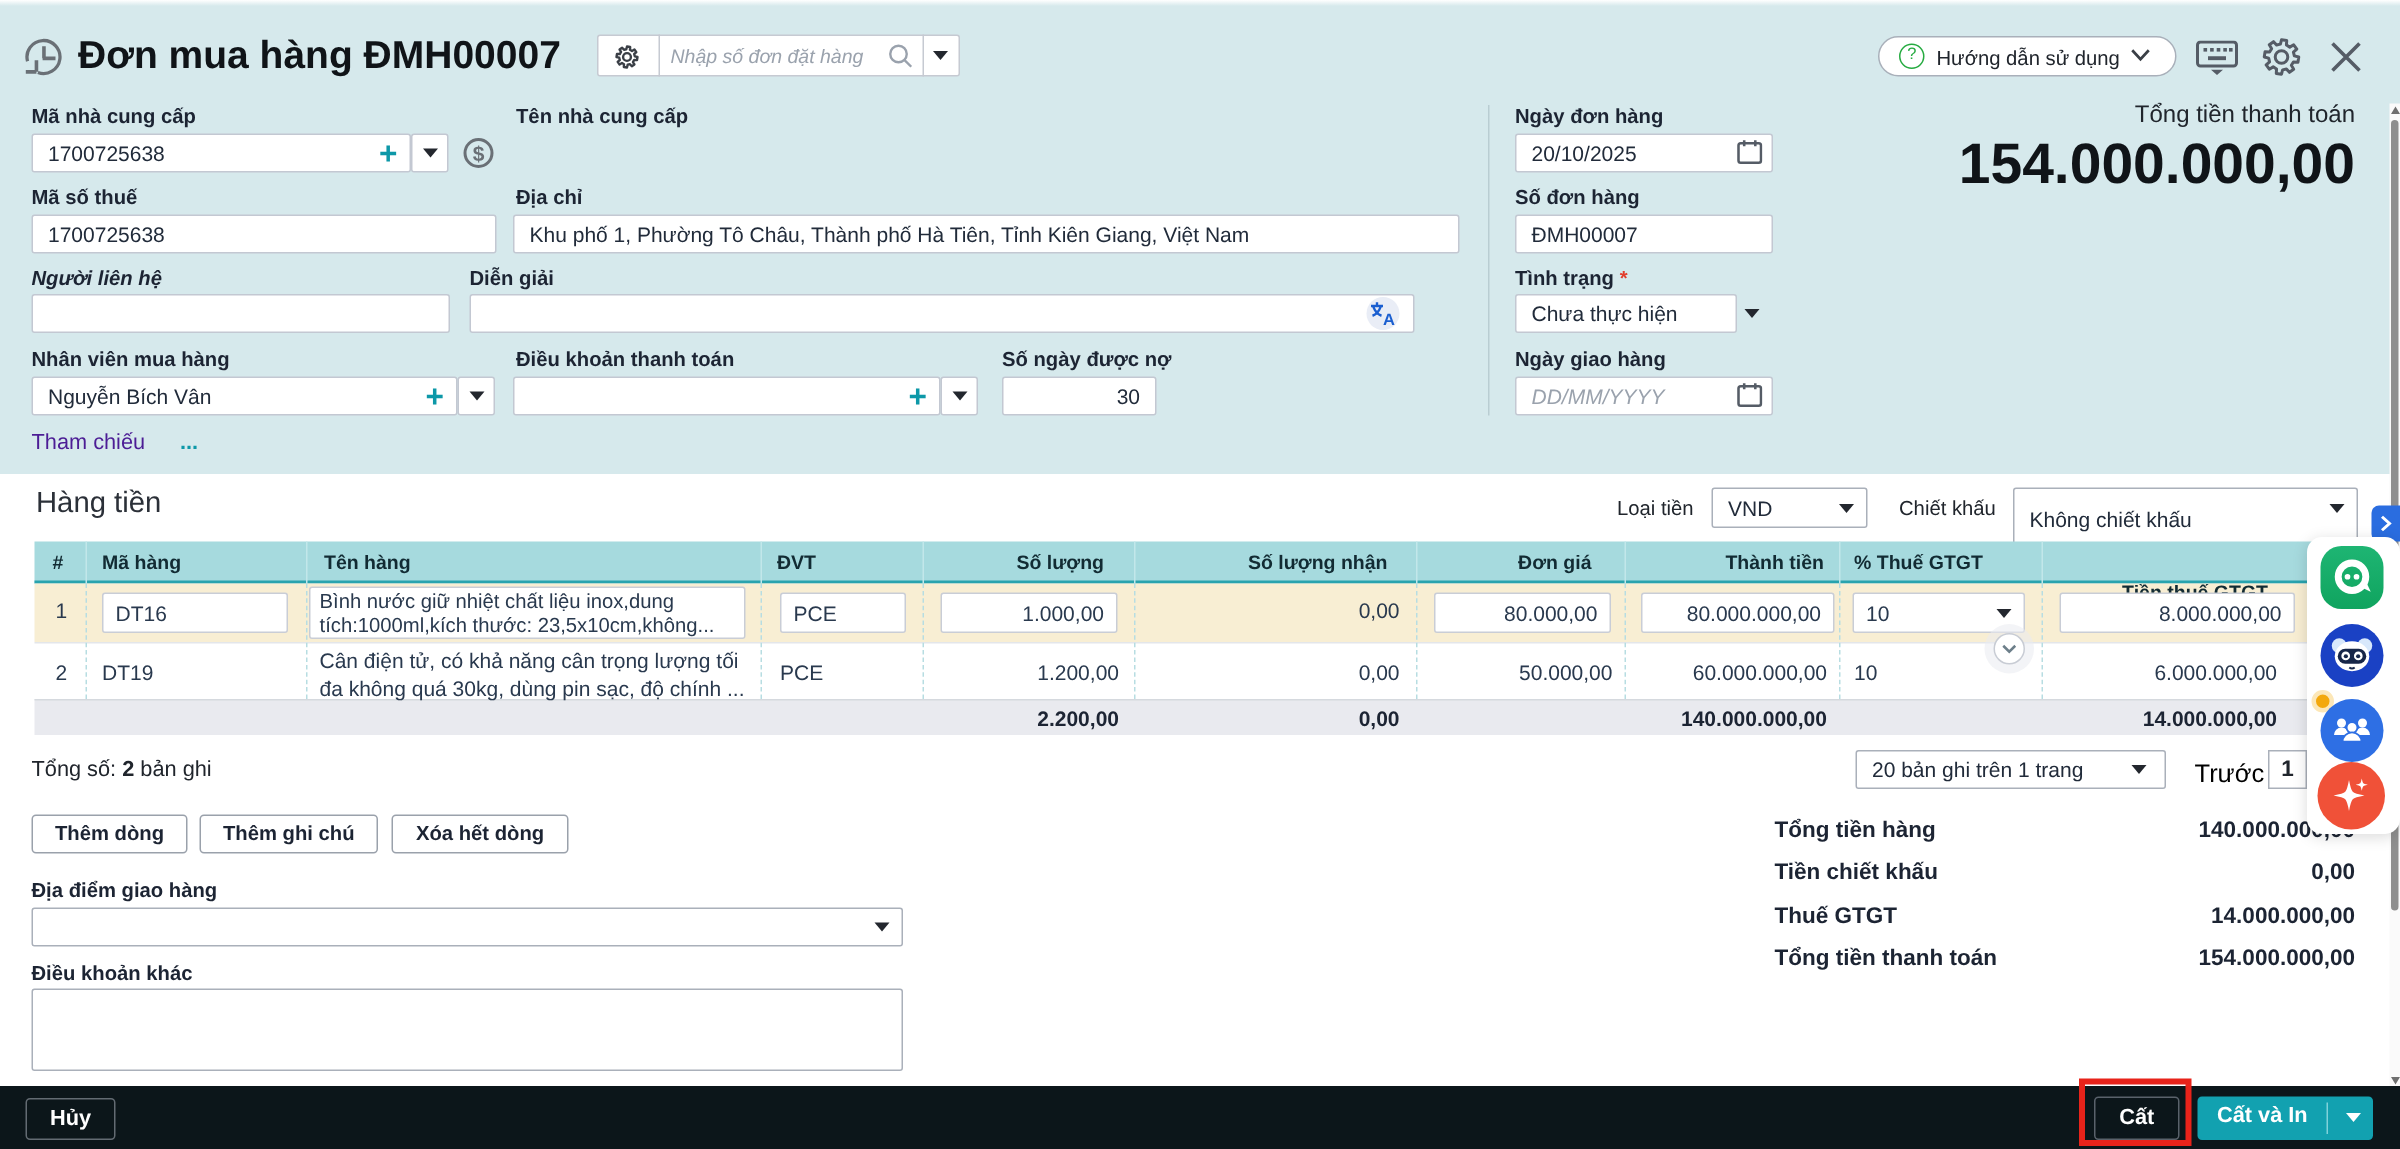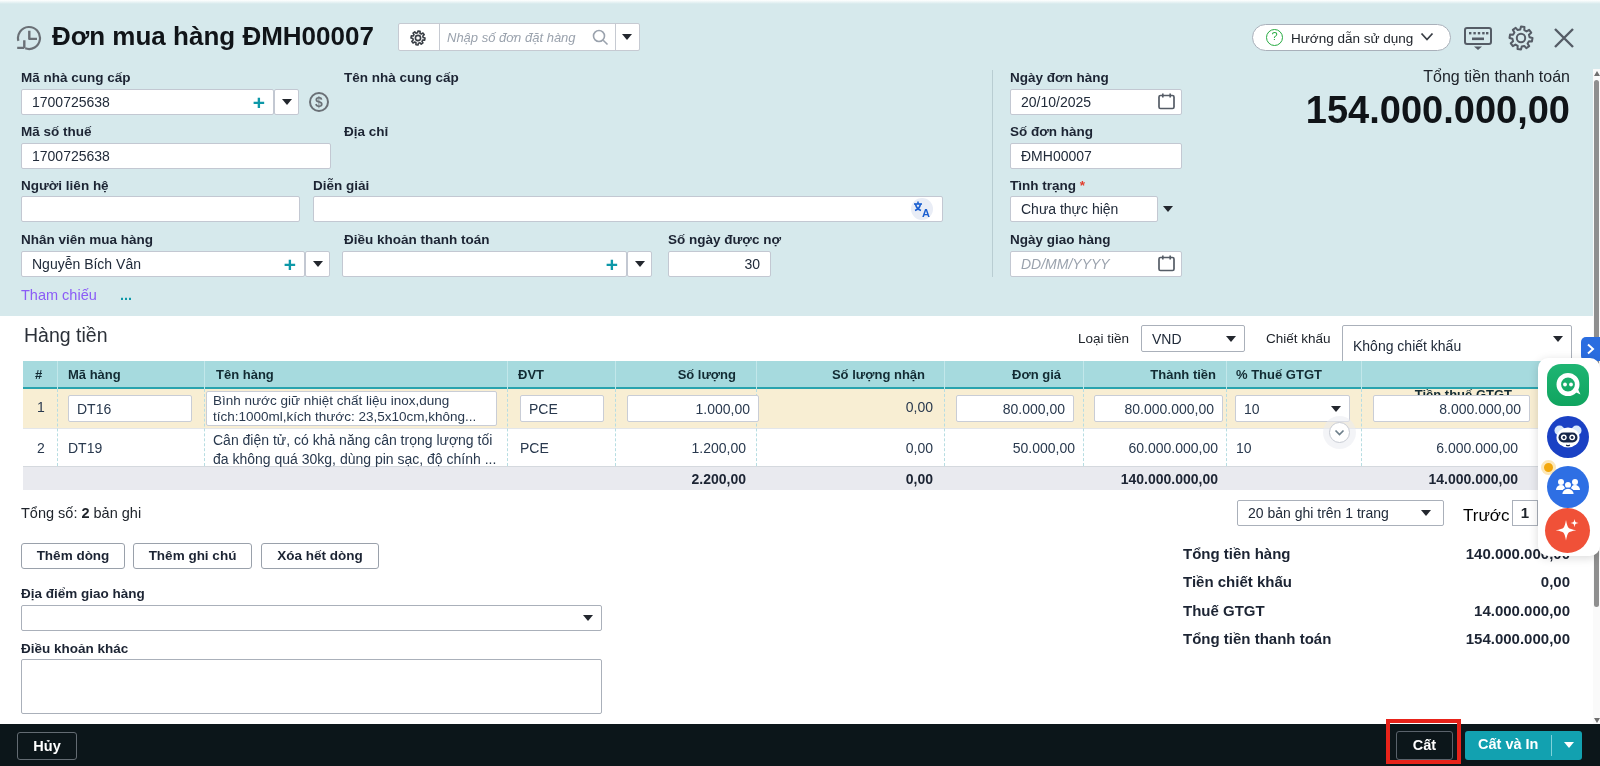--- a/index.html
+++ b/index.html
@@ -82,22 +82,23 @@
       <span class="tri"></span>
     </div>
   <div class="abs" style="left:309px;top:92px;width:20px;height:20px;border:2px solid #6a7076;border-radius:50%;color:#6a7076;font-size:14px;font-weight:bold;text-align:center;line-height:17px;">$</div>
 
   <div class="lbl" style="left:344px;top:70px;">Tên nhà cung cấp</div>
 
   <div class="lbl" style="left:21px;top:124px;">Mã số thuế</div>
   <div class="inp" style="left:21px;top:143px;width:310px;height:26px;">1700725638</div>
 
   <div class="lbl" style="left:344px;top:124px;">Địa chỉ</div>
-
-  <div class="lbl" style="left:21px;top:178px;">Người liên hệ</div>
+  <div class="inp" style="left:342px;top:143px;width:631px;height:26px;">Khu phố 1, Phường Tô Châu, Thành phố Hà Tiên, Tỉnh Kiên Giang, Việt Nam</div>
+
+  <div class="lbl" style="left:21px;top:178px;font-style:italic;">Người liên hệ</div>
   <div class="inp" style="left:21px;top:196px;width:279px;height:26px;"></div>
 
   <div class="lbl" style="left:313px;top:178px;">Diễn giải</div>
   <div class="inp" style="left:313px;top:196px;width:630px;height:26px;"></div>
   <div class="abs" style="left:911px;top:198px;width:22px;height:22px;background:#e9edf6;border-radius:50%;"></div>
   <svg class="abs" style="left:913px;top:200px;" width="18" height="18" viewBox="0 0 18 18">
     <g stroke="#1b5fd0" stroke-width="1.6" fill="none">
       <line x1="1" y1="4" x2="9" y2="4"></line>
         <line x1="5" y1="1.5" x2="5" y2="4"></line>
       <path d="M2.5 4 C2.5 4 3.5 9 8 10.5"></path>
@@ -116,21 +117,21 @@
   <div class="inp" style="left:342px;top:251px;width:285px;height:26px;">
       <span class="plus" style="position:absolute;right:8px;top:2px;">+</span>
     </div>
   <div class="ddbox" style="left:627px;top:251px;width:25px;height:26px;">
       <span class="tri"></span>
     </div>
 
   <div class="lbl" style="left:668px;top:232px;">Số ngày được nợ</div>
   <div class="inp" style="left:668px;top:251px;width:103px;height:26px;justify-content:flex-end;">30</div>
 
-  <div class="abs" style="left:21px;top:287px;font-size:14.5px;color:#8b5cf6;">Tham chiếu</div>
+  <div class="abs" style="left:21px;top:287px;font-size:14.5px;color:#4c1d95;">Tham chiếu</div>
   <div class="abs" style="left:120px;top:287px;font-size:14.5px;font-weight:bold;color:#0d98a8;">...</div>
 
   <div class="lbl" style="left:1010px;top:70px;">Ngày đơn hàng</div>
   <div class="inp" style="left:1010px;top:89px;width:172px;height:26px;">20/10/2025</div>
   <svg class="abs" style="left:1158px;top:93px;" width="17" height="17" viewBox="0 0 17 17">
     <rect x="1" y="2.5" width="15" height="13" rx="1.5" fill="none" stroke="#555c66" stroke-width="1.7"></rect>
     <line x1="4.8" y1="0.5" x2="4.8" y2="4.5" stroke="#555c66" stroke-width="1.7"></line>
     <line x1="12.2" y1="0.5" x2="12.2" y2="4.5" stroke="#555c66" stroke-width="1.7"></line>
   </svg>
 
@@ -195,21 +196,21 @@
     <div class="hc" style="right:617px;">Số lượng nhận</div>
     <div class="hc" style="right:481px;">Đơn giá</div>
     <div class="hc" style="right:326px;">Thành tiền</div>
     <div class="hc" style="left:1213px;">% Thuế GTGT</div>
     <div class="hc" style="right:30px;margin-top:20px;">Tiền thuế GTGT</div>
 
     <div class="tc" style="left:14px;top:38px;">1</div>
     <div class="tin" style="left:45px;top:34px;width:124px;height:27px;">DT16</div>
     <div class="tin" style="left:183px;top:30px;width:291px;height:35px;font-size:13.5px;white-space:normal;line-height:16px;padding:0 6px;">Bình nước giữ nhiệt chất liệu inox,dung tích:1000ml,kích thước: 23,5x10cm,không...</div>
     <div class="tin" style="left:497px;top:34px;width:84px;height:27px;">PCE</div>
-    <div class="tin" style="left:604px;top:34px;width:132px;height:27px;justify-content:flex-end;">1.000,00</div>
+    <div class="tin" style="left:604px;top:34px;width:118px;height:27px;justify-content:flex-end;">1.000,00</div>
     <div class="tc" style="right:609px;top:38px;">0,00</div>
     <div class="tin" style="left:933px;top:34px;width:118px;height:27px;justify-content:flex-end;">80.000,00</div>
     <div class="tin" style="left:1071px;top:34px;width:129px;height:27px;justify-content:flex-end;">80.000.000,00</div>
     <div class="tin" style="left:1212px;top:34px;width:115px;height:27px;">10<span style="position:absolute;right:8px;top:10px;width:0;height:0;border-left:5px solid transparent;border-right:5px solid transparent;border-top:6px solid #23272e;"></span></div>
     <div class="tin" style="left:1350px;top:34px;width:157px;height:27px;justify-content:flex-end;">8.000.000,00</div>
 
     <div class="abs" style="left:1306px;top:61px;width:21px;height:21px;background:#fff;border:1px solid #c8ccd4;border-radius:50%;box-shadow:0 0 0 6px rgba(233,235,240,.55);"></div>
     <svg class="abs" style="left:1311px;top:68px;" width="11" height="8" viewBox="0 0 11 8">
         <path d="M1.5 1.5 L5.5 5.5 L9.5 1.5" fill="none" stroke="#6d7f8a" stroke-width="1.7"></path>
       </svg>

